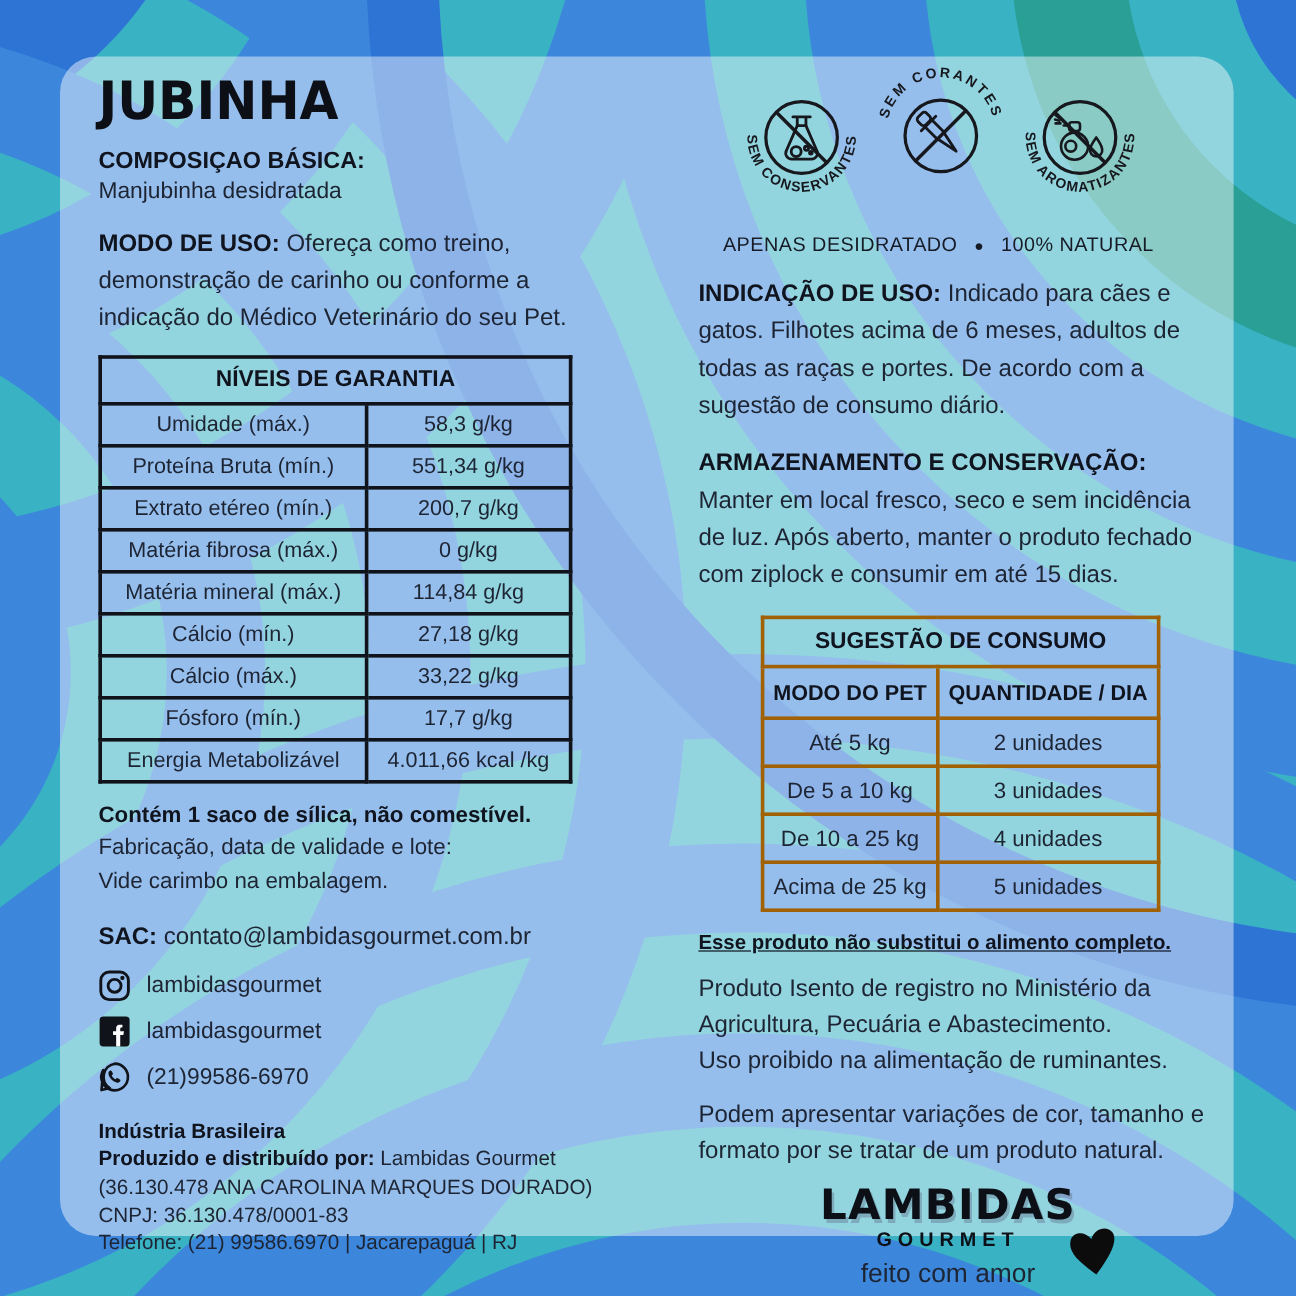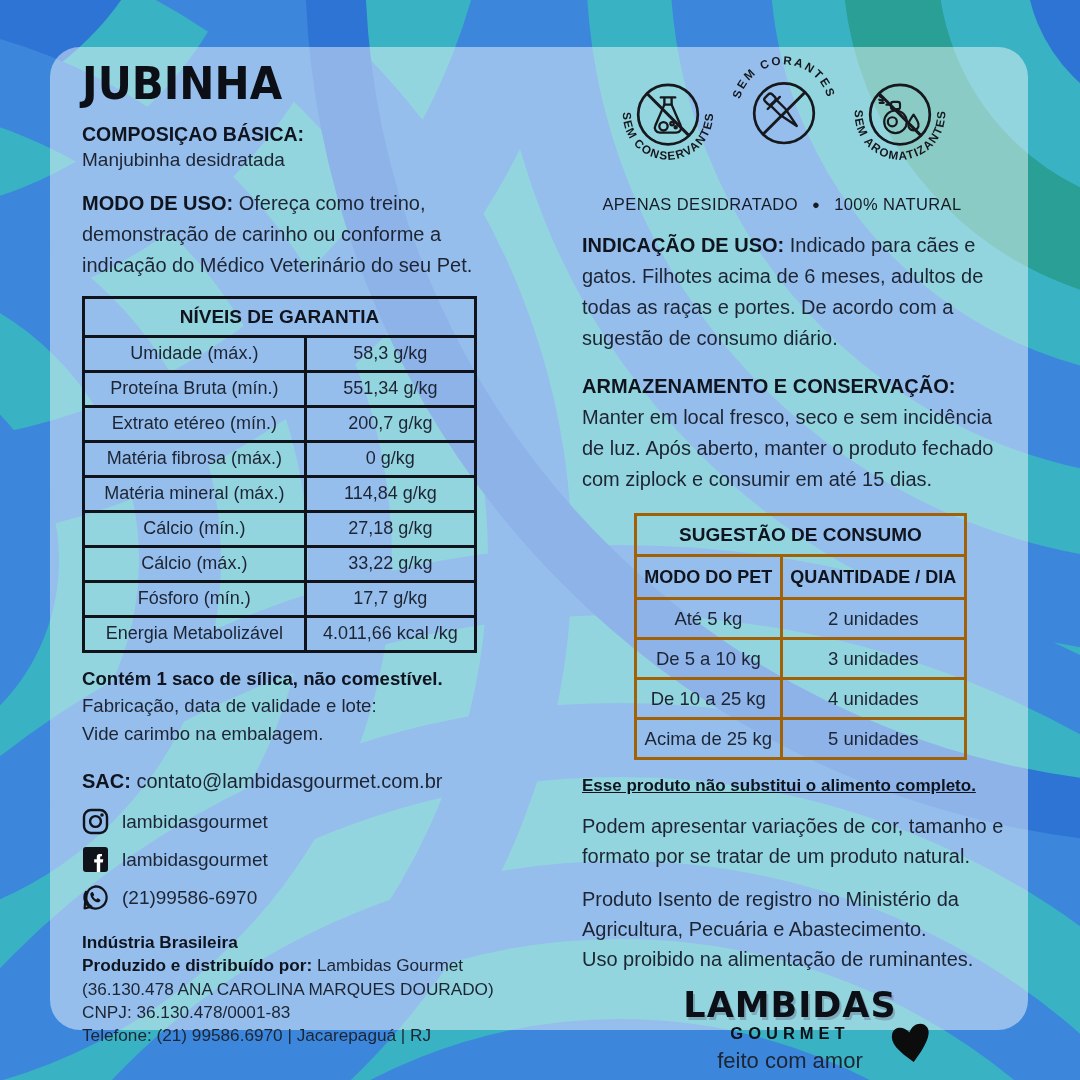--- a/index.html
+++ b/index.html
@@ -260,26 +260,26 @@
           </tr>
       <tr>
             <td>Acima de 25 kg</td>
             <td>5 unidades</td>
           </tr>
     </tbody>
       </table>
 
     <div class="warning b">Esse produto não substitui o alimento completo.</div>
 
-    <div class="para" style="margin-top:15px;line-height:1.5;">Podem apresentar variações de cor, tamanho e formato por se tratar de um produto natural.</div>
-
     <div class="para" style="margin-top:13px;line-height:1.5;">
       <div>Produto Isento de registro no Ministério da Agricultura, Pecuária e Abastecimento.</div>
       <div>Uso proibido na alimentação de ruminantes.</div>
     </div>
+
+    <div class="para" style="margin-top:15px;line-height:1.5;">Podem apresentar variações de cor, tamanho e formato por se tratar de um produto natural.</div>
 
     <div class="logo-block">
       <div class="logo-main">LAMBIDAS</div>
       <div class="logo-sub">GOURMET</div>
       <div class="logo-tag1">feito com amor</div>
       <div class="logo-tag2">e aprovado por</div>
       <div class="logo-tag3">médicos veterinários</div>
       <svg class="heart" width="46" height="50" viewBox="0 0 48 48">
         <path d="M24,44 C10,31 2,21 6,11.5 C9,4.5 19,5 24,13 C28,4 39,3 43,10 C47,18 37,31 24,44 Z" fill="#0c0c0c"></path>
       </svg>

